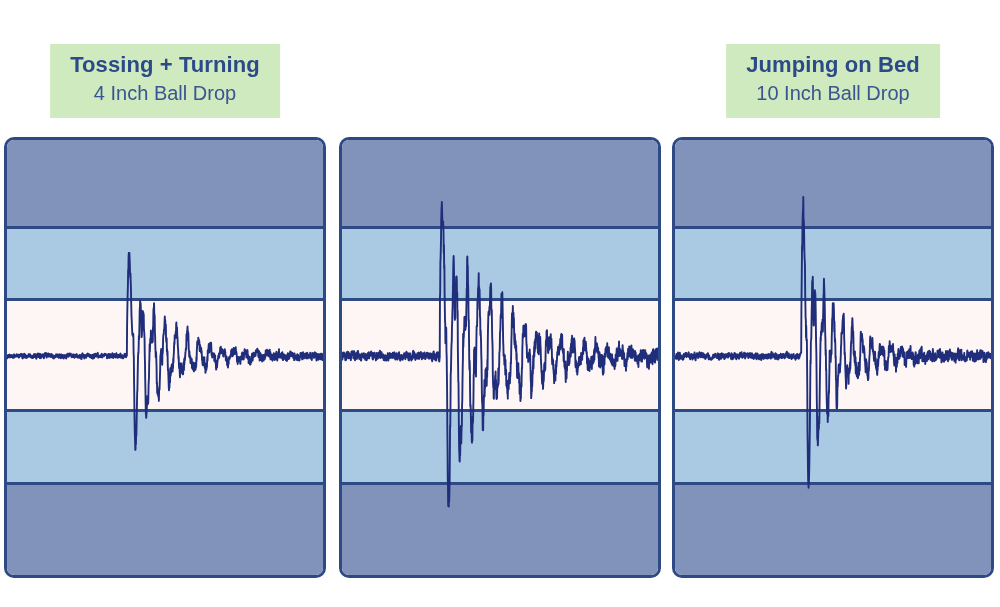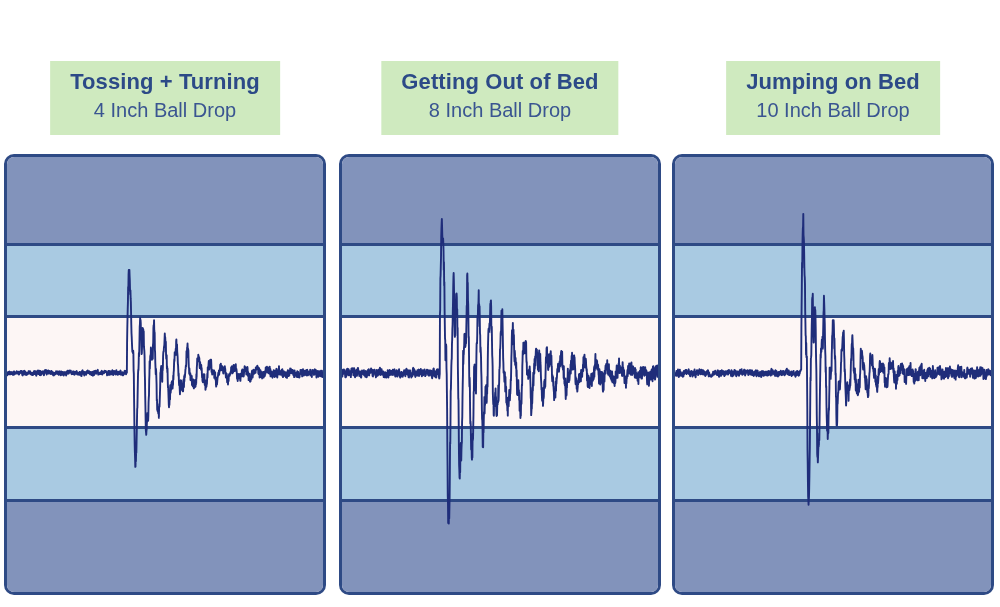--- a/index.html
+++ b/index.html
@@ -13,21 +13,21 @@
     font-family: "Liberation Sans", sans-serif;
     overflow: hidden;
   }
   .stage {
     position: relative;
     width: 1000px;
     height: 607px;
   }
   .column {
     position: absolute;
-    top: 17px;
+    top: 0;
     width: 330px;
     height: 477px;
   }
   .col-0 { left: 0px; }
   .col-1 { left: 335px; }
   .col-2 { left: 668px; }
 
   .label-card {
     position: absolute;
     top: 44px;
@@ -110,24 +110,20 @@
       <div class="band-line" style="top:158px"></div>
       <div class="band-line" style="top:269px"></div>
       <div class="band-line" style="top:342px"></div>
       <svg class="wave-svg" viewBox="0 0 316 435" preserveAspectRatio="none">
         <path id="wave-0" fill="none" stroke="#1f2d7a" stroke-width="1.9" stroke-linejoin="round" stroke-linecap="round" vector-effect="non-scaling-stroke" d="M0.00 218.03L0.21 218.24L0.42 215.43L0.63 216.79L0.84 215.36L1.05 217.06L1.26 215.13L1.47 217.20L1.69 215.36L1.90 216.72L2.11 214.81L2.32 214.57L2.53 217.19L2.74 217.11L2.95 214.97L3.16 216.85L3.37 217.39L3.58 216.21L3.79 215.32L4.00 214.94L4.21 216.30L4.42 215.32L4.63 217.15L4.85 215.72L5.06 216.34L5.27 217.17L5.48 216.78L5.69 217.74L5.90 215.22L6.11 217.37L6.32 214.82L6.53 216.37L6.74 217.91L6.95 215.41L7.16 214.50L7.37 216.27L7.58 217.26L7.79 217.20L8.01 215.99L8.22 215.49L8.43 216.36L8.64 216.42L8.85 215.85L9.06 215.69L9.27 216.61L9.48 215.11L9.69 214.15L9.90 214.79L10.11 214.58L10.32 215.25L10.53 215.38L10.74 215.91L10.95 215.16L11.17 217.00L11.38 214.62L11.59 216.62L11.80 215.54L12.01 217.60L12.22 217.17L12.43 216.19L12.64 214.79L12.85 216.36L13.06 215.49L13.27 214.70L13.48 214.79L13.69 214.09L13.90 215.85L14.11 214.18L14.33 214.38L14.54 214.00L14.75 214.06L14.96 215.55L15.17 217.49L15.38 218.12L15.59 218.41L15.80 218.33L16.01 215.60L16.22 215.95L16.43 214.10L16.64 215.78L16.85 216.92L17.06 215.50L17.27 214.22L17.49 213.76L17.70 215.96L17.91 217.54L18.12 215.35L18.33 214.59L18.54 216.61L18.75 215.22L18.96 215.90L19.17 217.94L19.38 216.96L19.59 215.98L19.80 216.97L20.01 217.65L20.22 216.86L20.43 215.83L20.65 217.15L20.86 216.49L21.07 215.30L21.28 214.87L21.49 214.27L21.70 216.62L21.91 214.81L22.12 214.15L22.33 214.55L22.54 214.87L22.75 216.49L22.96 214.52L23.17 214.36L23.38 216.70L23.59 215.21L23.81 217.22L24.02 216.24L24.23 217.62L24.44 216.20L24.65 216.97L24.86 217.31L25.07 218.14L25.28 215.85L25.49 217.73L25.70 217.03L25.91 218.16L26.12 216.22L26.33 216.50L26.54 215.29L26.75 214.70L26.97 214.16L27.18 214.29L27.39 213.94L27.60 217.01L27.81 216.23L28.02 214.93L28.23 215.61L28.44 214.09L28.65 216.12L28.86 217.16L29.07 218.23L29.28 218.71L29.49 217.54L29.70 215.57L29.91 214.72L30.13 215.65L30.34 213.84L30.55 213.80L30.76 214.93L30.97 213.51L31.18 216.91L31.39 214.76L31.60 217.13L31.81 214.99L32.02 213.86L32.23 213.64L32.44 215.02L32.65 217.43L32.86 218.12L33.07 215.11L33.29 213.94L33.50 215.27L33.71 217.50L33.92 218.15L34.13 215.75L34.34 215.84L34.55 215.24L34.76 214.62L34.97 216.88L35.18 215.70L35.39 215.01L35.60 216.36L35.81 215.41L36.02 214.18L36.23 215.43L36.45 216.68L36.66 217.31L36.87 218.29L37.08 217.93L37.29 217.24L37.50 215.57L37.71 213.94L37.92 213.34L38.13 212.88L38.34 214.34L38.55 215.82L38.76 213.91L38.97 214.00L39.18 213.78L39.39 213.22L39.61 215.68L39.82 217.53L40.03 215.33L40.24 215.63L40.45 213.87L40.66 215.39L40.87 214.80L41.08 214.44L41.29 213.39L41.50 213.60L41.71 216.65L41.92 216.22L42.13 214.39L42.34 214.06L42.55 215.17L42.77 214.60L42.98 216.20L43.19 214.68L43.40 216.63L43.61 216.93L43.82 214.83L44.03 215.82L44.24 214.00L44.45 214.31L44.66 214.09L44.87 215.18L45.08 214.72L45.29 217.08L45.50 216.40L45.71 215.10L45.93 217.01L46.14 218.22L46.35 215.94L46.56 215.69L46.77 217.62L46.98 218.43L47.19 216.55L47.40 215.82L47.61 217.22L47.82 217.03L48.03 216.82L48.24 216.42L48.45 217.27L48.66 216.47L48.87 216.19L49.09 214.10L49.30 215.71L49.51 216.58L49.72 214.84L49.93 216.23L50.14 214.91L50.35 215.28L50.56 216.88L50.77 215.72L50.98 214.32L51.19 217.22L51.40 216.39L51.61 215.95L51.82 217.87L52.03 216.14L52.25 217.17L52.46 214.58L52.67 214.32L52.88 216.26L53.09 215.55L53.30 216.93L53.51 217.22L53.72 218.40L53.93 217.19L54.14 217.28L54.35 214.55L54.56 216.89L54.77 217.19L54.98 216.19L55.19 217.79L55.41 215.00L55.62 215.87L55.83 216.15L56.04 216.12L56.25 217.57L56.46 217.56L56.67 218.57L56.88 217.44L57.09 214.89L57.30 215.34L57.51 216.51L57.72 215.83L57.93 216.18L58.14 215.61L58.35 215.18L58.57 217.56L58.78 215.77L58.99 217.66L59.20 218.55L59.41 215.74L59.62 215.14L59.83 214.58L60.04 215.87L60.25 214.78L60.46 213.75L60.67 216.14L60.88 216.82L61.09 216.07L61.30 214.29L61.51 213.83L61.73 216.44L61.94 215.64L62.15 215.26L62.36 214.52L62.57 214.47L62.78 213.35L62.99 214.94L63.20 215.60L63.41 215.08L63.62 214.82L63.83 213.73L64.04 215.22L64.25 215.58L64.46 216.36L64.67 217.19L64.89 215.65L65.10 216.95L65.31 215.45L65.52 215.75L65.73 216.12L65.94 214.51L66.15 216.94L66.36 214.50L66.57 217.25L66.78 215.79L66.99 214.87L67.20 217.48L67.41 217.81L67.62 216.25L67.83 214.67L68.05 214.64L68.26 216.31L68.47 215.81L68.68 215.39L68.89 216.87L69.10 215.26L69.31 216.20L69.52 214.84L69.73 214.09L69.94 215.05L70.15 216.72L70.36 217.51L70.57 216.93L70.78 216.26L70.99 215.96L71.21 216.05L71.42 217.46L71.63 216.77L71.84 217.71L72.05 216.77L72.26 216.20L72.47 214.87L72.68 215.46L72.89 217.78L73.10 214.90L73.31 216.70L73.52 215.47L73.73 217.18L73.94 217.30L74.15 218.50L74.37 219.05L74.58 218.89L74.79 216.13L75.00 214.04L75.21 214.32L75.42 214.21L75.63 213.34L75.84 216.82L76.05 216.38L76.26 215.74L76.47 214.93L76.68 216.38L76.89 215.01L77.10 217.58L77.31 218.47L77.53 216.36L77.74 216.86L77.95 214.98L78.16 215.66L78.37 217.44L78.58 215.28L78.79 215.68L79.00 217.03L79.21 217.72L79.42 216.28L79.63 216.40L79.84 214.23L80.05 214.17L80.26 214.17L80.47 214.55L80.69 213.41L80.90 214.47L81.11 215.68L81.32 216.14L81.53 215.47L81.74 214.38L81.95 215.94L82.16 214.25L82.37 216.06L82.58 214.75L82.79 215.80L83.00 217.41L83.21 215.51L83.42 215.86L83.63 216.27L83.85 214.86L84.06 216.33L84.27 216.78L84.48 217.96L84.69 217.62L84.90 216.24L85.11 217.97L85.32 214.89L85.53 216.77L85.74 217.61L85.95 218.73L86.16 216.54L86.37 214.56L86.58 217.13L86.79 217.32L87.01 218.14L87.22 215.11L87.43 214.14L87.64 213.91L87.85 215.74L88.06 215.81L88.27 214.33L88.48 214.63L88.69 213.78L88.90 214.19L89.11 216.84L89.32 215.16L89.53 215.39L89.74 214.40L89.95 215.19L90.17 214.81L90.38 214.13L90.59 213.15L90.80 212.88L91.01 215.92L91.22 217.57L91.43 216.08L91.64 216.82L91.85 216.67L92.06 217.45L92.27 216.23L92.48 215.73L92.69 215.71L92.90 217.06L93.11 216.49L93.33 215.57L93.54 216.22L93.75 216.27L93.96 217.01L94.17 214.73L94.38 214.61L94.59 213.95L94.80 213.80L95.01 216.59L95.22 217.60L95.43 215.93L95.64 215.61L95.85 215.86L96.06 215.97L96.27 214.87L96.49 214.89L96.70 214.57L96.91 216.39L97.12 215.98L97.33 214.01L97.54 213.76L97.75 213.77L97.96 214.61L98.17 215.07L98.38 214.46L98.59 213.96L98.80 214.18L99.01 215.00L99.22 214.41L99.43 215.07L99.65 215.67L99.86 216.62L100.07 218.31L100.28 216.38L100.49 217.08L100.70 215.98L100.91 215.50L101.12 215.63L101.33 214.03L101.54 215.93L101.75 217.79L101.96 215.80L102.17 214.00L102.38 216.38L102.59 215.79L102.81 217.82L103.02 216.42L103.23 214.60L103.44 214.28L103.65 216.59L103.86 217.13L104.07 215.43L104.28 216.71L104.49 217.38L104.70 215.51L104.91 215.01L105.12 213.84L105.33 213.25L105.54 213.76L105.75 215.35L105.97 217.34L106.18 218.08L106.39 217.54L106.60 214.92L106.81 214.37L107.02 213.88L107.23 216.87L107.44 214.59L107.65 214.28L107.86 215.11L108.07 216.11L108.28 214.75L108.49 216.65L108.70 217.57L108.91 215.54L109.13 213.83L109.34 213.17L109.55 215.20L109.76 216.62L109.97 214.98L110.18 216.83L110.39 216.99L110.60 217.87L110.81 215.24L111.02 216.37L111.23 214.75L111.44 215.67L111.65 217.43L111.86 216.50L112.07 216.30L112.29 216.52L112.50 214.58L112.71 217.17L112.92 215.84L113.13 215.12L113.34 213.77L113.55 213.59L113.76 216.70L113.97 217.83L114.18 215.11L114.39 215.84L114.60 216.19L114.81 216.10L115.02 216.94L115.23 215.22L115.45 217.06L115.66 218.32L115.87 216.98L116.08 216.90L116.29 218.25L116.50 216.37L116.71 217.08L116.92 215.44L117.13 217.07L117.34 215.30L117.55 214.01L117.76 213.73L117.97 215.42L118.18 215.53L118.39 214.04L118.61 216.08L118.82 215.82L119.03 217.27L119.24 215.74L119.45 214.28L119.66 213.73L119.87 215.62L120.08 185.99L120.29 172.49L120.50 162.06L120.71 152.56L120.92 145.46L121.13 129.99L121.34 133.79L121.55 117.97L121.77 112.94L121.98 119.09L122.19 119.75L122.40 112.88L122.61 118.66L122.82 123.55L123.03 133.22L123.24 137.40L123.45 133.37L123.66 141.41L123.87 145.01L124.08 156.23L124.29 167.44L124.50 176.20L124.71 180.01L124.93 185.76L125.14 190.43L125.35 194.54L125.56 194.98L125.77 193.36L125.98 196.25L126.19 193.62L126.40 196.79L126.61 213.49L126.82 216.59L127.03 237.69L127.24 253.31L127.45 272.39L127.66 286.33L127.87 295.09L128.09 301.44L128.30 309.88L128.51 309.83L128.72 299.80L128.93 304.27L129.14 293.01L129.35 295.82L129.56 284.91L129.77 273.90L129.98 263.40L130.19 251.96L130.40 250.58L130.61 238.61L130.82 227.51L131.03 216.83L131.25 212.66L131.46 213.13L131.67 206.17L131.88 195.98L132.09 199.32L132.30 192.28L132.51 182.13L132.72 169.56L132.93 167.12L133.14 160.78L133.35 166.74L133.56 162.92L133.77 166.53L133.98 178.39L134.19 177.74L134.41 182.37L134.62 197.15L134.83 196.19L135.04 189.58L135.25 188.30L135.46 171.06L135.67 180.94L135.88 171.24L136.09 173.79L136.30 172.44L136.51 175.65L136.72 174.35L136.93 189.41L137.14 191.72L137.35 193.93L137.57 199.12L137.78 215.08L137.99 223.06L138.20 238.60L138.41 249.10L138.62 262.72L138.83 273.18L139.04 275.37L139.25 277.81L139.46 273.89L139.67 272.67L139.88 265.70L140.09 265.06L140.30 262.53L140.51 255.84L140.73 262.54L140.94 256.96L141.15 263.76L141.36 258.38L141.57 245.72L141.78 240.84L141.99 238.10L142.20 223.34L142.41 218.01L142.62 204.16L142.83 211.83L143.04 206.02L143.25 199.33L143.46 198.03L143.67 202.14L143.89 190.43L144.10 197.56L144.31 191.88L144.52 200.23L144.73 195.84L144.94 202.69L145.15 199.84L145.36 196.81L145.57 197.38L145.78 201.76L145.99 187.77L146.20 185.92L146.41 170.99L146.62 168.12L146.83 171.16L147.05 163.20L147.26 173.21L147.47 174.87L147.68 175.67L147.89 192.70L148.10 195.36L148.31 205.85L148.52 210.78L148.73 217.13L148.94 211.73L149.15 213.86L149.36 220.41L149.57 227.13L149.78 243.74L149.99 242.41L150.21 253.09L150.42 246.97L150.63 254.02L150.84 254.89L151.05 253.10L151.26 256.42L151.47 252.20L151.68 254.07L151.89 260.90L152.10 249.91L152.31 249.85L152.52 249.74L152.73 243.17L152.94 236.94L153.15 229.75L153.37 215.74L153.58 216.46L153.79 213.14L154.00 211.06L154.21 209.03L154.42 214.19L154.63 212.93L154.84 215.00L155.05 217.17L155.26 224.84L155.47 212.42L155.68 213.55L155.89 210.16L156.10 199.06L156.31 195.54L156.53 194.16L156.74 194.83L156.95 189.89L157.16 189.53L157.37 187.33L157.58 181.79L157.79 176.56L158.00 181.07L158.21 180.26L158.42 184.22L158.63 190.16L158.84 184.81L159.05 197.72L159.26 201.65L159.47 201.65L159.69 198.22L159.90 211.86L160.11 209.18L160.32 215.11L160.53 211.57L160.74 223.19L160.95 230.49L161.16 229.90L161.37 234.99L161.58 241.18L161.79 247.56L162.00 250.23L162.21 243.77L162.42 248.08L162.63 240.78L162.85 242.18L163.06 242.35L163.27 228.24L163.48 231.35L163.69 235.57L163.90 232.27L164.11 232.71L164.32 231.82L164.53 225.41L164.74 229.81L164.95 224.47L165.16 224.11L165.37 229.59L165.58 231.46L165.79 227.53L166.01 228.05L166.22 218.64L166.43 222.52L166.64 215.52L166.85 213.53L167.06 206.61L167.27 202.17L167.48 204.01L167.69 195.26L167.90 198.55L168.11 197.41L168.32 194.83L168.53 195.84L168.74 191.66L168.95 197.73L169.17 184.39L169.38 182.40L169.59 190.71L169.80 191.37L170.01 187.36L170.22 194.74L170.43 196.99L170.64 199.95L170.85 206.55L171.06 208.21L171.27 212.68L171.48 219.01L171.69 216.50L171.90 224.13L172.11 228.09L172.33 228.40L172.54 228.07L172.75 232.42L172.96 237.27L173.17 231.64L173.38 229.99L173.59 231.27L173.80 223.08L174.01 224.48L174.22 223.67L174.43 232.04L174.64 226.42L174.85 230.40L175.06 233.13L175.27 233.39L175.49 230.37L175.70 234.22L175.91 231.89L176.12 234.32L176.33 225.13L176.54 222.46L176.75 226.85L176.96 230.02L177.17 219.21L177.38 224.14L177.59 218.06L177.80 220.62L178.01 218.41L178.22 215.90L178.43 212.42L178.65 211.43L178.86 208.62L179.07 209.43L179.28 206.50L179.49 194.09L179.70 200.75L179.91 196.92L180.12 190.54L180.33 190.46L180.54 186.55L180.75 192.18L180.96 191.39L181.17 192.46L181.38 193.74L181.59 203.43L181.81 210.29L182.02 211.02L182.23 216.82L182.44 211.46L182.65 216.15L182.86 217.10L183.07 218.42L183.28 216.14L183.49 223.08L183.70 223.04L183.91 218.15L184.12 221.55L184.33 223.53L184.54 223.67L184.75 218.85L184.97 228.02L185.18 223.09L185.39 226.31L185.60 227.61L185.81 229.28L186.02 224.07L186.23 222.40L186.44 223.21L186.65 228.55L186.86 231.39L187.07 226.66L187.28 224.20L187.49 227.27L187.70 230.08L187.91 230.23L188.13 223.02L188.34 226.32L188.55 229.44L188.76 225.43L188.97 224.57L189.18 226.88L189.39 217.09L189.60 220.90L189.81 210.54L190.02 207.96L190.23 201.50L190.44 203.91L190.65 203.02L190.86 204.27L191.07 202.74L191.29 197.72L191.50 202.68L191.71 199.15L191.92 203.57L192.13 200.54L192.34 201.40L192.55 207.85L192.76 211.12L192.97 204.85L193.18 205.50L193.39 208.73L193.60 208.49L193.81 210.20L194.02 212.29L194.23 208.03L194.45 213.19L194.66 211.01L194.87 215.90L195.08 220.56L195.29 219.47L195.50 224.10L195.71 224.42L195.92 225.24L196.13 222.25L196.34 221.77L196.55 221.48L196.76 217.19L196.97 219.99L197.18 217.53L197.39 217.32L197.61 226.61L197.82 228.21L198.03 224.70L198.24 223.13L198.45 232.78L198.66 231.89L198.87 227.94L199.08 230.18L199.29 223.49L199.50 229.44L199.71 226.18L199.92 227.13L200.13 221.36L200.34 216.66L200.55 220.49L200.77 210.36L200.98 210.11L201.19 212.21L201.40 209.77L201.61 206.29L201.82 203.91L202.03 207.86L202.24 212.65L202.45 210.59L202.66 208.78L202.87 207.49L203.08 208.03L203.29 202.65L203.50 206.10L203.71 208.09L203.93 210.54L204.14 202.72L204.35 208.10L204.56 214.93L204.77 212.42L204.98 215.40L205.19 217.50L205.40 217.13L205.61 214.13L205.82 213.09L206.03 216.91L206.24 213.70L206.45 213.47L206.66 213.90L206.87 215.62L207.09 213.38L207.30 220.86L207.51 214.88L207.72 220.41L207.93 215.46L208.14 215.20L208.35 222.34L208.56 222.88L208.77 220.24L208.98 227.69L209.19 229.67L209.40 227.36L209.61 225.22L209.82 227.11L210.03 227.28L210.25 224.38L210.46 221.63L210.67 220.31L210.88 219.52L211.09 217.79L211.30 215.76L211.51 215.47L211.72 217.46L211.93 213.51L212.14 217.68L212.35 215.35L212.56 214.31L212.77 212.01L212.98 211.86L213.19 207.76L213.41 211.68L213.62 210.20L213.83 206.67L214.04 211.08L214.25 213.38L214.46 210.38L214.67 211.10L214.88 208.98L215.09 212.06L215.30 211.08L215.51 209.42L215.72 210.38L215.93 211.92L216.14 215.57L216.35 216.49L216.57 210.82L216.78 212.25L216.99 212.81L217.20 210.44L217.41 211.38L217.62 214.06L217.83 209.26L218.04 211.47L218.25 211.88L218.46 216.91L218.67 216.15L218.88 220.43L219.09 216.03L219.30 220.18L219.51 217.52L219.73 216.94L219.94 220.47L220.15 225.32L220.36 222.51L220.57 224.86L220.78 223.66L220.99 227.52L221.20 222.96L221.41 221.60L221.62 224.00L221.83 218.06L222.04 219.00L222.25 216.84L222.46 216.99L222.67 218.77L222.89 217.50L223.10 216.20L223.31 215.96L223.52 216.99L223.73 214.34L223.94 215.72L224.15 210.26L224.36 211.30L224.57 212.77L224.78 215.34L224.99 209.24L225.20 210.52L225.41 214.58L225.62 216.30L225.83 212.74L226.05 212.63L226.26 214.97L226.47 209.32L226.68 208.01L226.89 208.04L227.10 209.40L227.31 212.10L227.52 214.12L227.73 212.75L227.94 209.92L228.15 210.57L228.36 210.91L228.57 211.30L228.78 207.20L228.99 213.87L229.21 212.96L229.42 212.05L229.63 213.85L229.84 216.92L230.05 221.61L230.26 218.92L230.47 218.48L230.68 223.99L230.89 221.92L231.10 220.71L231.31 216.96L231.52 217.47L231.73 221.36L231.94 218.51L232.15 220.44L232.37 218.16L232.58 217.68L232.79 219.38L233.00 216.97L233.21 223.28L233.42 223.84L233.63 218.86L233.84 217.58L234.05 216.37L234.26 219.44L234.47 216.44L234.68 218.57L234.89 213.36L235.10 213.41L235.31 212.51L235.53 215.61L235.74 213.07L235.95 219.36L236.16 214.25L236.37 213.01L236.58 219.59L236.79 218.81L237.00 215.93L237.21 214.08L237.42 212.91L237.63 209.28L237.84 211.24L238.05 213.95L238.26 211.59L238.47 210.15L238.69 211.91L238.90 214.45L239.11 214.00L239.32 217.49L239.53 215.65L239.74 211.95L239.95 211.57L240.16 214.58L240.37 210.04L240.58 211.21L240.79 218.35L241.00 214.68L241.21 219.27L241.42 217.39L241.63 223.13L241.85 220.92L242.06 218.50L242.27 218.80L242.48 216.62L242.69 219.71L242.90 224.22L243.11 224.64L243.32 223.21L243.53 224.49L243.74 220.62L243.95 220.57L244.16 220.02L244.37 222.20L244.58 217.47L244.79 215.54L245.01 213.78L245.22 217.22L245.43 215.69L245.64 220.45L245.85 217.81L246.06 216.76L246.27 212.94L246.48 215.86L246.69 212.74L246.90 215.49L247.11 215.76L247.32 216.66L247.53 214.27L247.74 214.29L247.95 214.41L248.17 212.89L248.38 213.60L248.59 215.69L248.80 210.35L249.01 211.76L249.22 210.71L249.43 212.79L249.64 210.45L249.85 209.93L250.06 209.76L250.27 208.64L250.48 211.95L250.69 209.33L250.90 210.95L251.11 210.50L251.33 216.34L251.54 215.04L251.75 217.16L251.96 213.48L252.17 211.20L252.38 215.16L252.59 220.46L252.80 220.26L253.01 219.52L253.22 219.89L253.43 213.26L253.64 219.97L253.85 216.96L254.06 214.46L254.27 217.36L254.49 217.85L254.70 217.45L254.91 218.53L255.12 221.49L255.33 218.97L255.54 216.98L255.75 220.40L255.96 215.01L256.17 218.36L256.38 220.08L256.59 220.64L256.80 215.04L257.01 219.82L257.22 216.02L257.43 215.20L257.65 214.49L257.86 218.86L258.07 216.32L258.28 214.09L258.49 216.76L258.70 210.43L258.91 212.10L259.12 212.70L259.33 214.45L259.54 213.62L259.75 211.40L259.96 209.70L260.17 214.18L260.38 215.46L260.59 210.43L260.81 214.86L261.02 212.31L261.23 211.60L261.44 213.80L261.65 215.86L261.86 216.31L262.07 214.80L262.28 210.12L262.49 214.89L262.70 209.66L262.91 215.04L263.12 217.29L263.33 212.05L263.54 219.40L263.75 213.54L263.97 218.13L264.18 218.34L264.39 216.67L264.60 214.60L264.81 219.15L265.02 219.23L265.23 219.47L265.44 220.69L265.65 218.46L265.86 215.00L266.07 215.41L266.28 217.82L266.49 214.60L266.70 213.09L266.91 219.15L267.13 214.38L267.34 213.57L267.55 220.05L267.76 217.29L267.97 217.34L268.18 216.73L268.39 216.36L268.60 217.17L268.81 219.41L269.02 216.73L269.23 212.46L269.44 211.84L269.65 215.08L269.86 219.81L270.07 217.22L270.29 220.44L270.50 216.16L270.71 215.15L270.92 217.38L271.13 216.46L271.34 215.49L271.55 211.83L271.76 214.94L271.97 209.09L272.18 217.51L272.39 213.54L272.60 216.51L272.81 216.19L273.02 215.13L273.23 214.36L273.45 214.29L273.66 216.57L273.87 217.71L274.08 217.73L274.29 214.22L274.50 213.90L274.71 212.74L274.92 213.20L275.13 216.16L275.34 212.29L275.55 219.15L275.76 216.38L275.97 220.15L276.18 214.37L276.39 214.14L276.61 214.97L276.82 216.70L277.03 214.57L277.24 218.66L277.45 218.85L277.66 218.45L277.87 217.84L278.08 215.69L278.29 215.87L278.50 216.92L278.71 215.19L278.92 220.20L279.13 218.06L279.34 217.18L279.55 217.82L279.77 218.69L279.98 220.86L280.19 216.49L280.40 215.05L280.61 215.58L280.82 213.20L281.03 215.59L281.24 213.43L281.45 216.78L281.66 218.95L281.87 216.66L282.08 217.72L282.29 218.62L282.50 214.47L282.71 216.09L282.93 215.61L283.14 211.51L283.35 213.24L283.56 212.38L283.77 211.77L283.98 214.42L284.19 216.22L284.40 214.14L284.61 212.77L284.82 215.51L285.03 215.35L285.24 216.37L285.45 215.24L285.66 213.00L285.87 213.91L286.09 216.01L286.30 217.94L286.51 214.14L286.72 215.08L286.93 215.56L287.14 220.14L287.35 215.93L287.56 213.33L287.77 217.48L287.98 217.03L288.19 215.89L288.40 217.52L288.61 217.61L288.82 218.64L289.03 215.72L289.25 219.75L289.46 216.73L289.67 216.94L289.88 217.52L290.09 219.16L290.30 214.30L290.51 216.71L290.72 220.09L290.93 214.78L291.14 214.88L291.35 217.48L291.56 219.46L291.77 216.39L291.98 218.94L292.19 217.55L292.41 220.58L292.62 219.45L292.83 217.03L293.04 217.41L293.25 215.79L293.46 213.00L293.67 215.84L293.88 214.15L294.09 215.11L294.30 216.90L294.51 215.91L294.72 213.07L294.93 216.47L295.14 219.36L295.35 215.96L295.57 215.16L295.78 214.22L295.99 212.28L296.20 216.68L296.41 213.36L296.62 216.74L296.83 218.65L297.04 216.15L297.25 214.67L297.46 216.66L297.67 215.89L297.88 213.63L298.09 214.43L298.30 217.91L298.51 214.60L298.73 217.42L298.94 213.95L299.15 213.16L299.36 218.32L299.57 217.18L299.78 218.45L299.99 213.14L300.20 212.84L300.41 218.12L300.62 217.53L300.83 214.02L301.04 218.22L301.25 214.79L301.46 217.06L301.67 217.35L301.89 215.78L302.10 216.60L302.31 214.85L302.52 216.10L302.73 215.04L302.94 215.03L303.15 212.76L303.36 218.35L303.57 215.16L303.78 218.50L303.99 216.76L304.20 218.08L304.41 216.33L304.62 215.25L304.83 219.99L305.05 214.87L305.26 212.84L305.47 215.99L305.68 213.75L305.89 214.81L306.10 213.45L306.31 214.26L306.52 216.11L306.73 213.32L306.94 217.92L307.15 214.54L307.36 216.16L307.57 212.67L307.78 212.33L307.99 216.79L308.21 213.24L308.42 213.93L308.63 215.65L308.84 212.98L309.05 217.61L309.26 217.28L309.47 220.49L309.68 215.06L309.89 219.44L310.10 214.21L310.31 217.78L310.52 215.03L310.73 214.01L310.94 214.30L311.15 214.58L311.37 219.73L311.58 214.49L311.79 214.24L312.00 215.82L312.21 214.11L312.42 215.10L312.63 216.51L312.84 218.29L313.05 219.01L313.26 218.13L313.47 214.83L313.68 215.10L313.89 213.81L314.10 217.71L314.31 219.44L314.53 216.65L314.74 217.94L314.95 213.68L315.16 216.35L315.37 218.88L315.58 220.06L315.79 219.05L316.00 218.29"></path>
       </svg>
     </div>
   </div>
 
   <div class="column col-1">
-    <div class="label-card">
-      <div class="label-title">Getting Out of Bed</div>
-      <div class="label-sub">8 Inch Ball Drop</div>
-    </div>
     <div class="panel">
       <div class="band band-dark" style="top:0px;height:88px"></div>
       <div class="band band-mid" style="top:88px;height:72px"></div>
       <div class="band band-core" style="top:160px;height:111px"></div>
       <div class="band band-mid" style="top:271px;height:73px"></div>
       <div class="band band-dark" style="top:344px;height:91px"></div>
       <div class="band-line" style="top:86px"></div>
       <div class="band-line" style="top:158px"></div>
       <div class="band-line" style="top:269px"></div>
       <div class="band-line" style="top:342px"></div>

